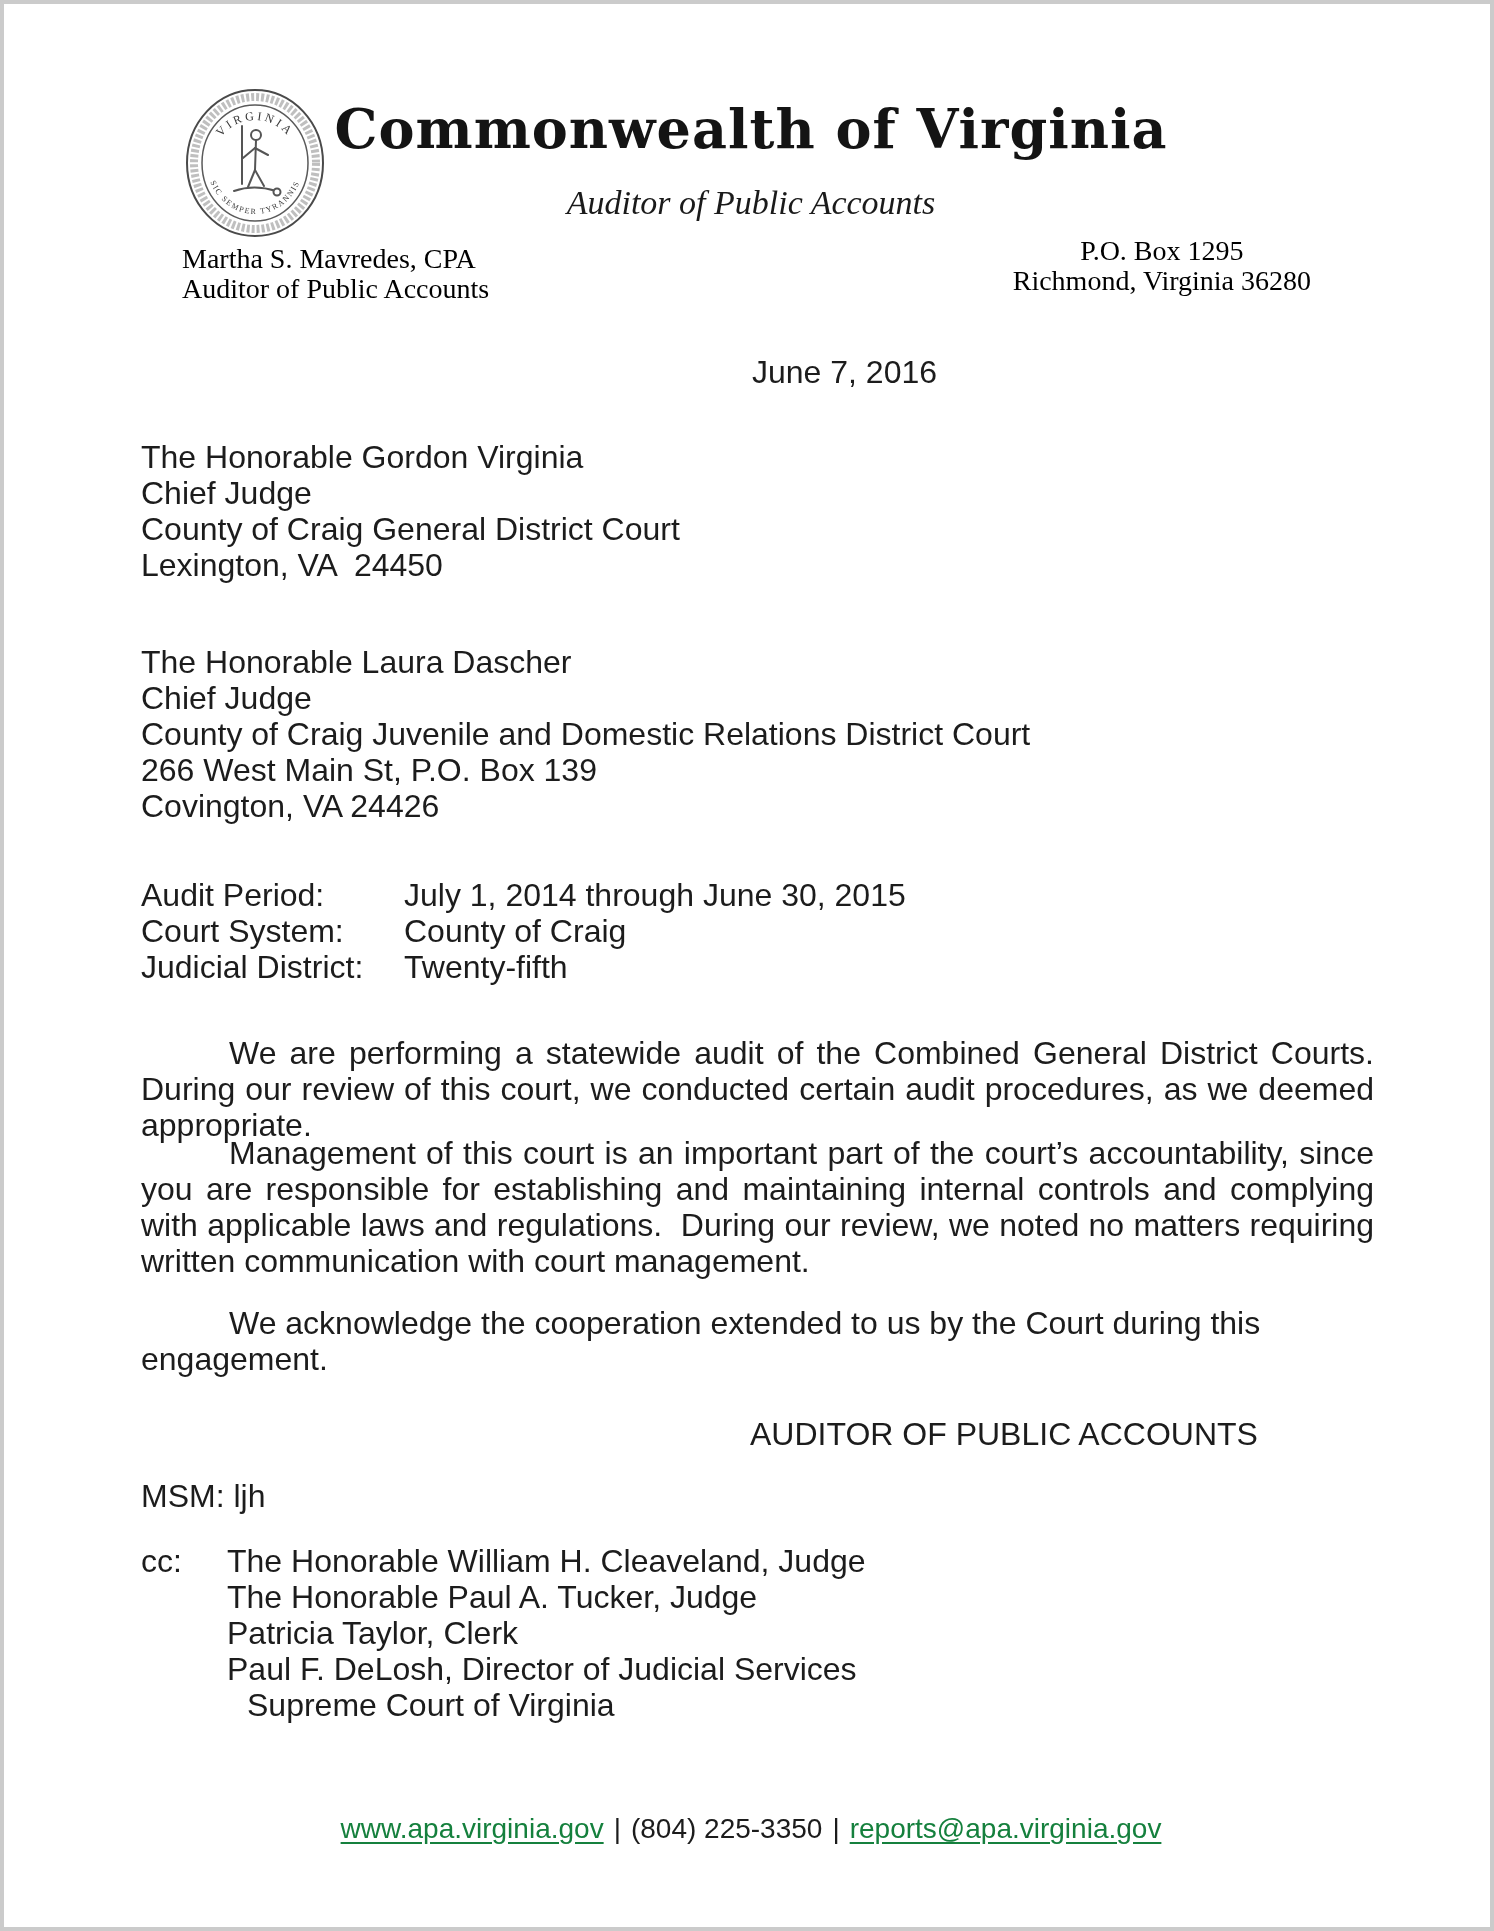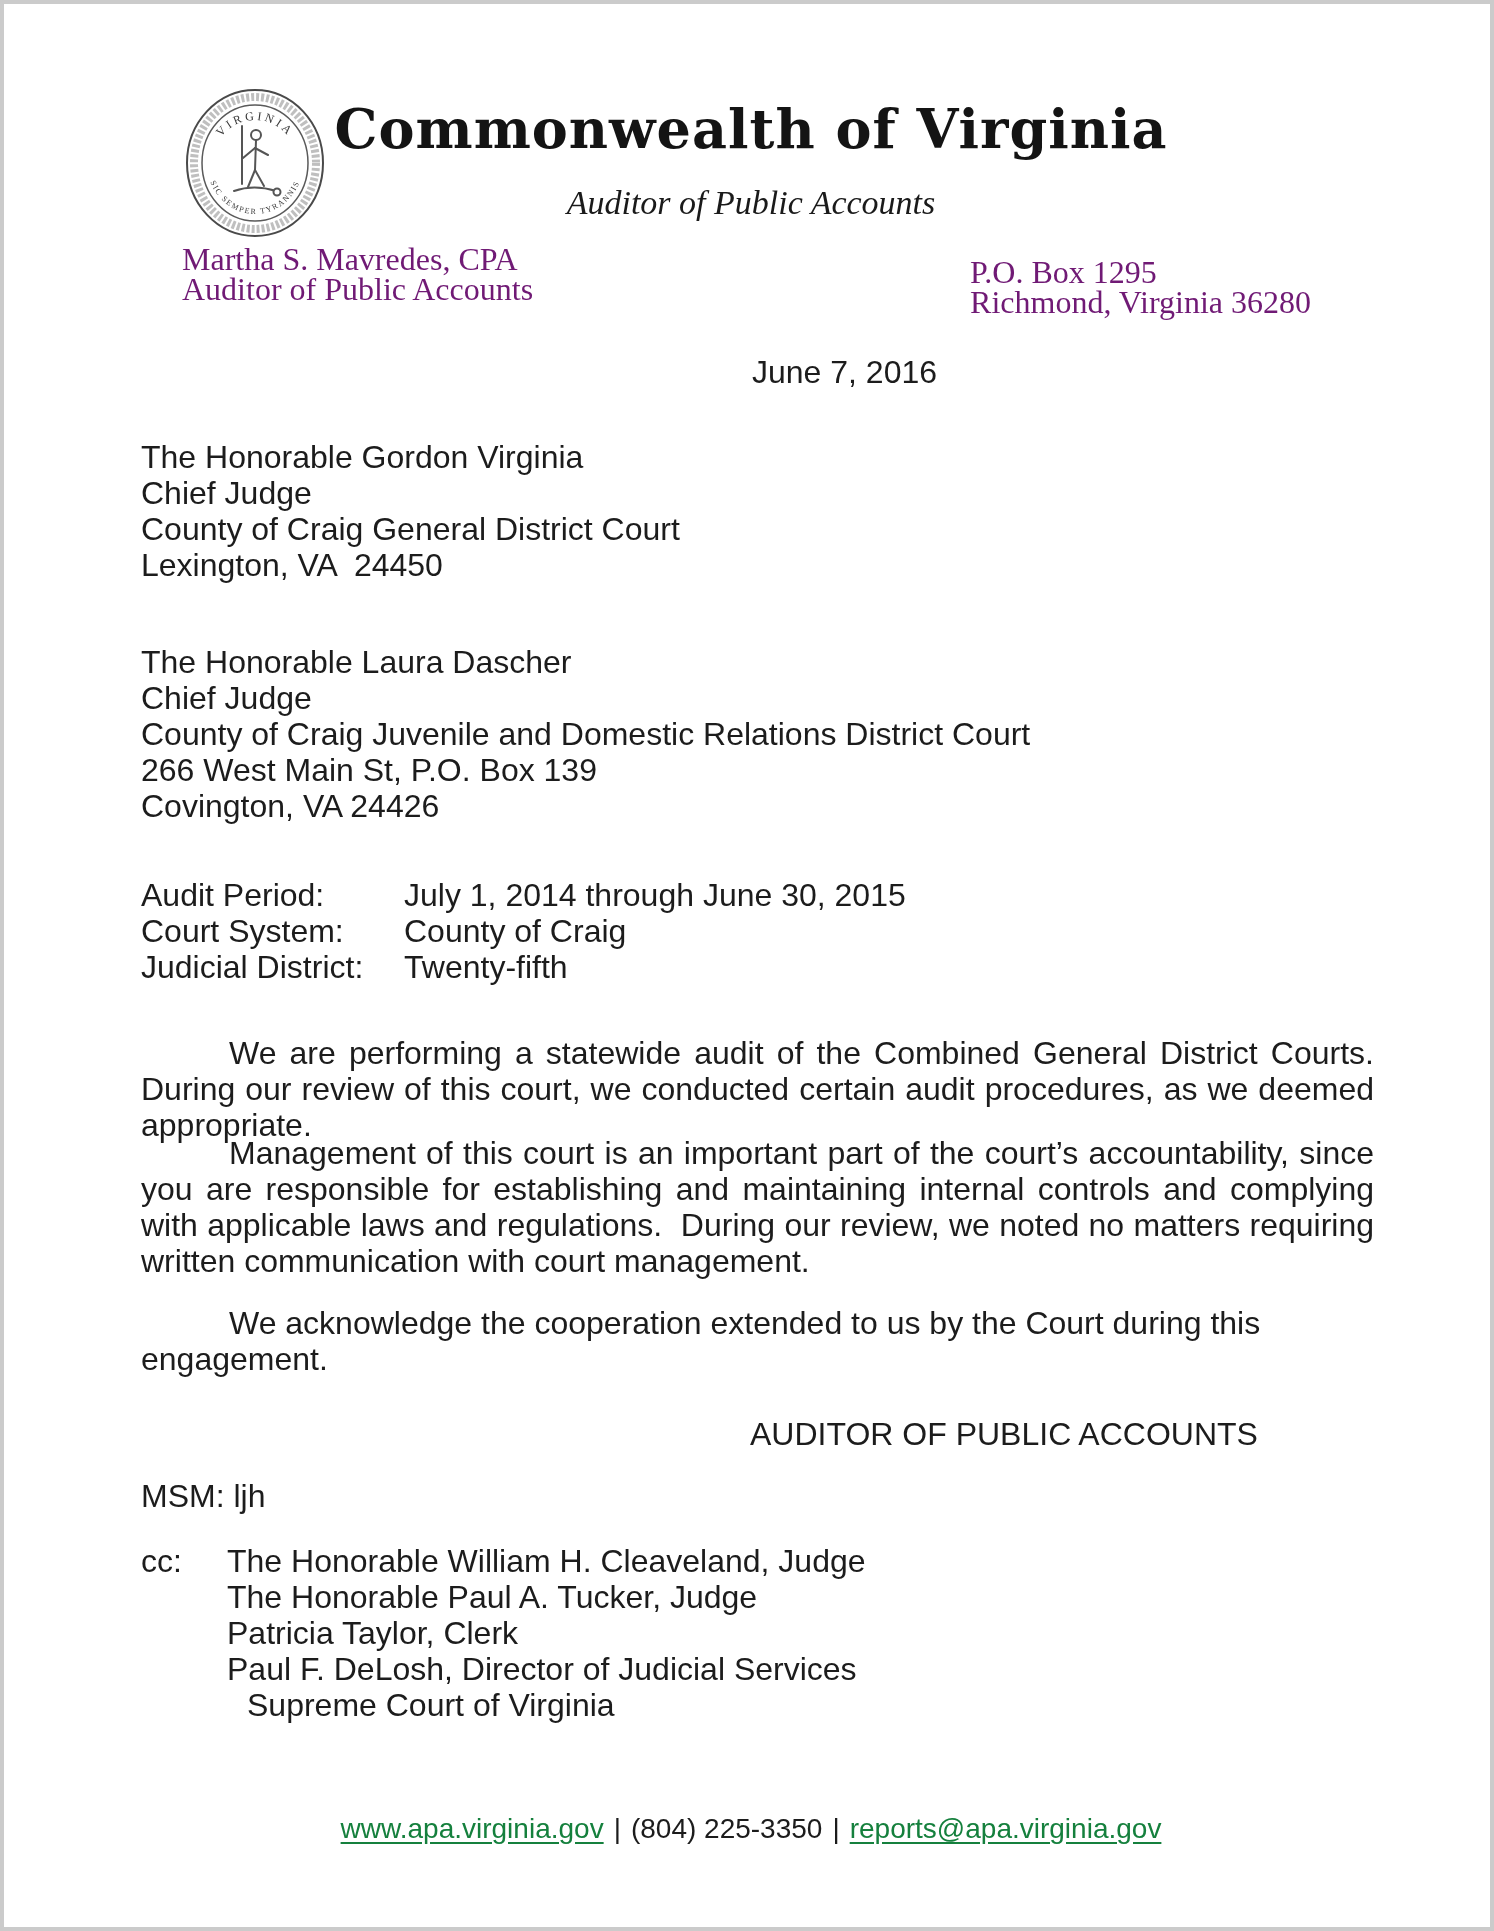--- a/index.html
+++ b/index.html
@@ -21,24 +21,24 @@
     font-family:"DejaVu Serif", serif;font-weight:bold;
     font-size:54px;line-height:62px;color:#141414;letter-spacing:1px;
   }
   .hdr-sub{
     left:0;top:180px;width:1494px;text-align:center;
     font-family:"Liberation Serif", serif;font-style:italic;
     font-size:34px;line-height:38px;color:#1a1a1a;
   }
   .contact{
     font-family:"Liberation Serif", serif;
-    font-size:32px;line-height:30px;color:#701a75;
+    font-size:28px;line-height:30px;color:#000000;
   }
   .contact-left{left:178px;top:240px;text-align:left;}
-  .contact-right{right:179px;top:253px;text-align:left;}
+  .contact-right{right:179px;top:232px;text-align:center;}
   
   .body-text{font-size:32px;line-height:36px;}
   .pre{white-space:pre-wrap;}
   .date-line{left:748px;top:350px;}
   .addr{left:137px;top:435px;}
   .addr2{top:640px;}
   .audit{left:137px;top:873px;display:grid;grid-template-columns:263px auto;}
   .para{left:137px;top:0;width:1233px;text-align:justify;text-indent:88px;}
   .p1{top:1031px;}
   .p2{top:1131px;}

